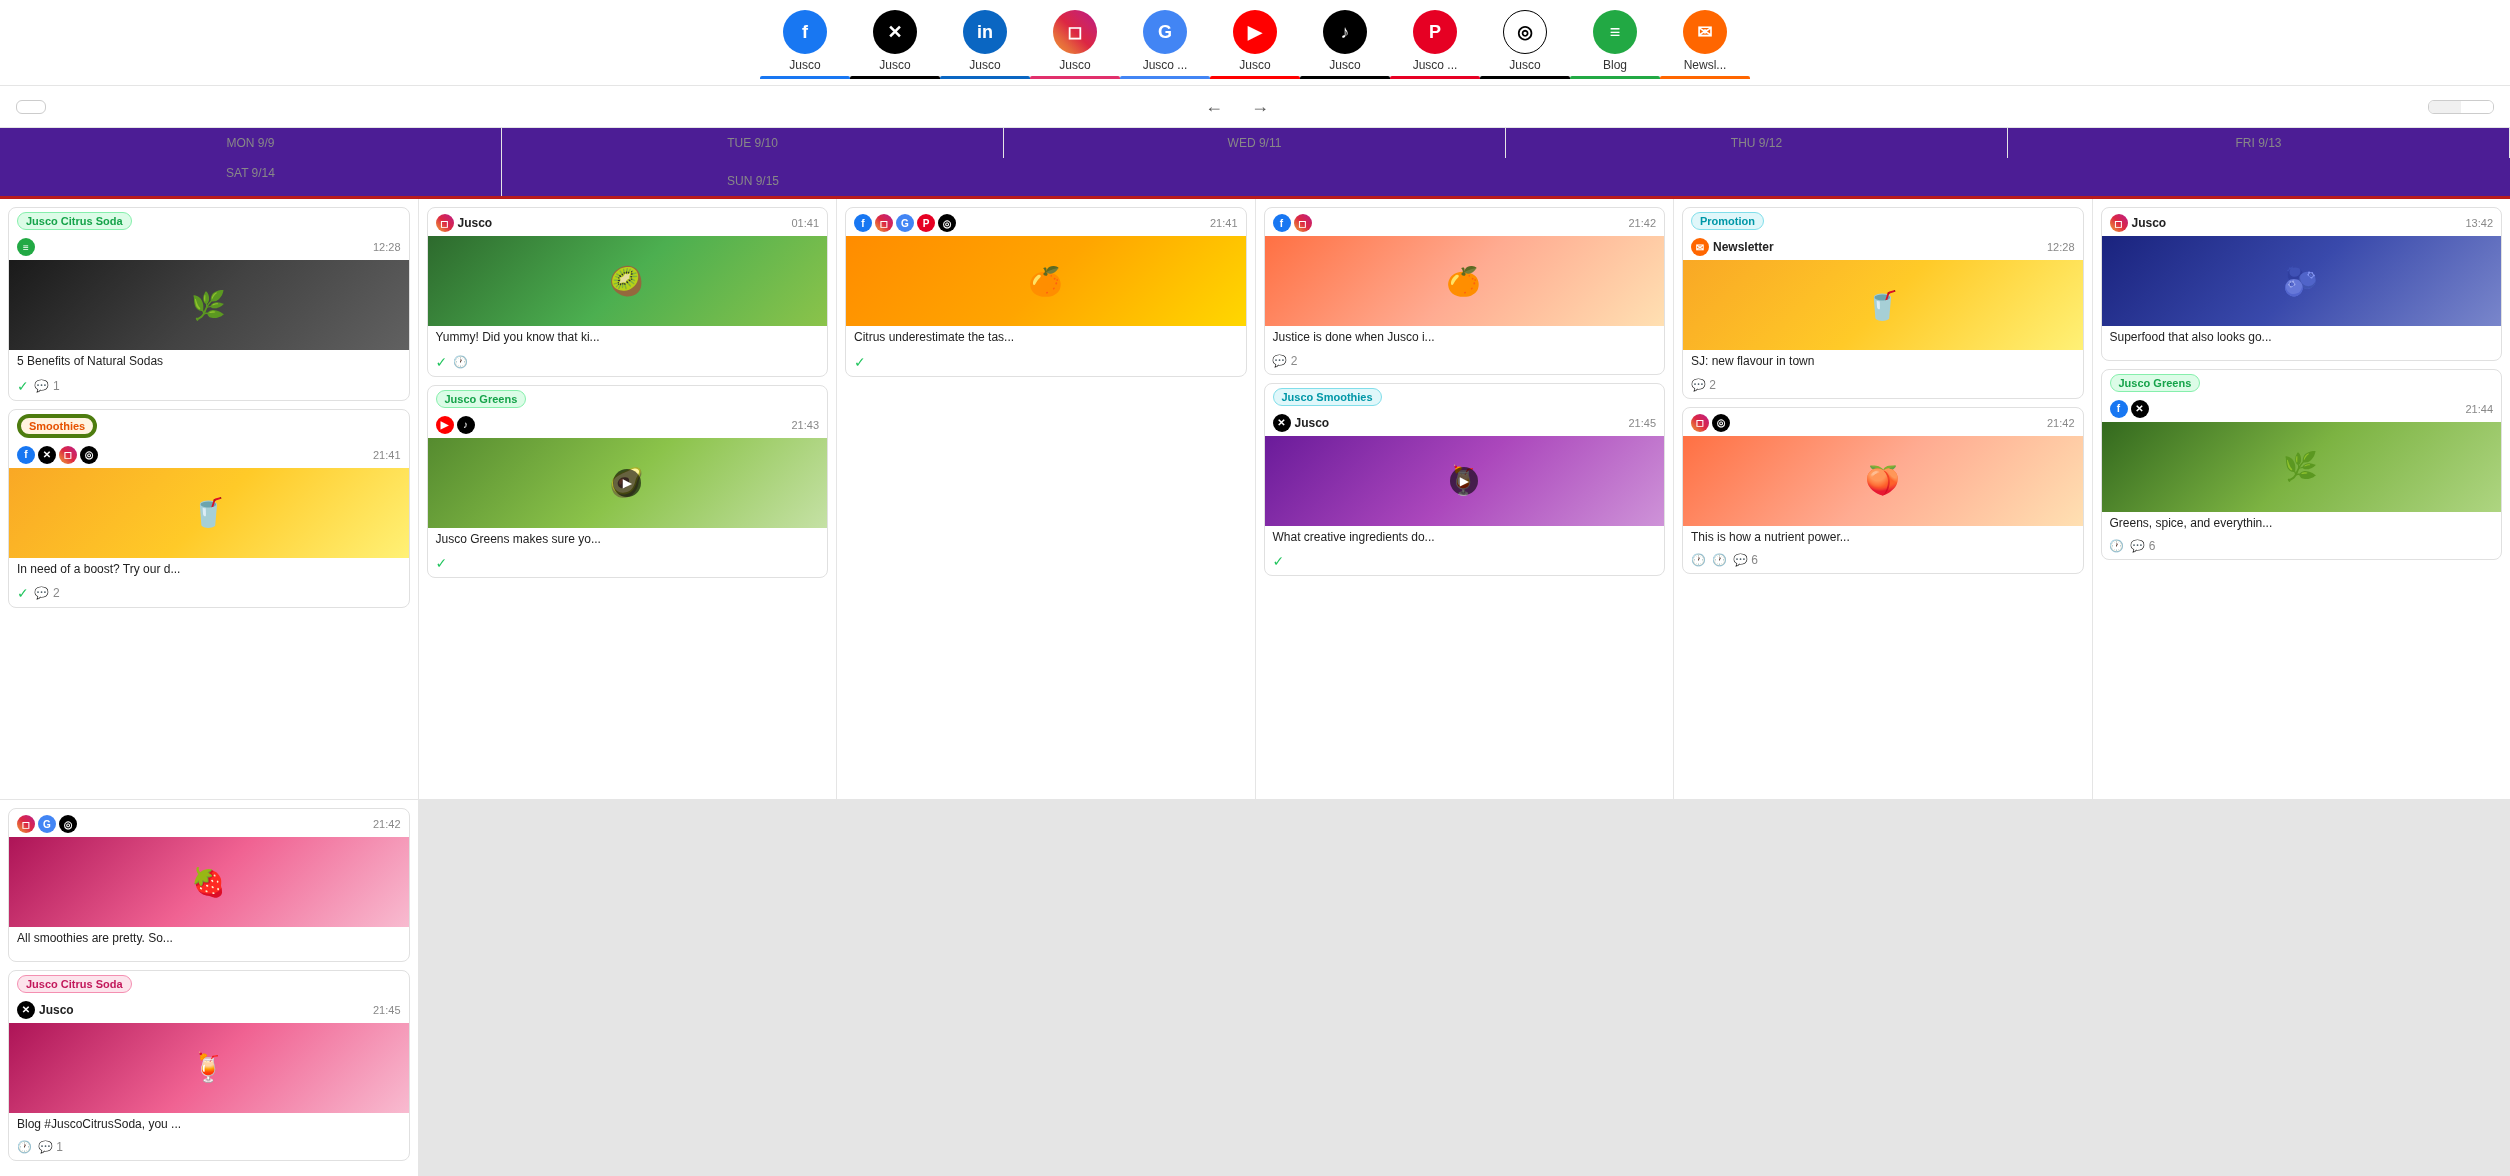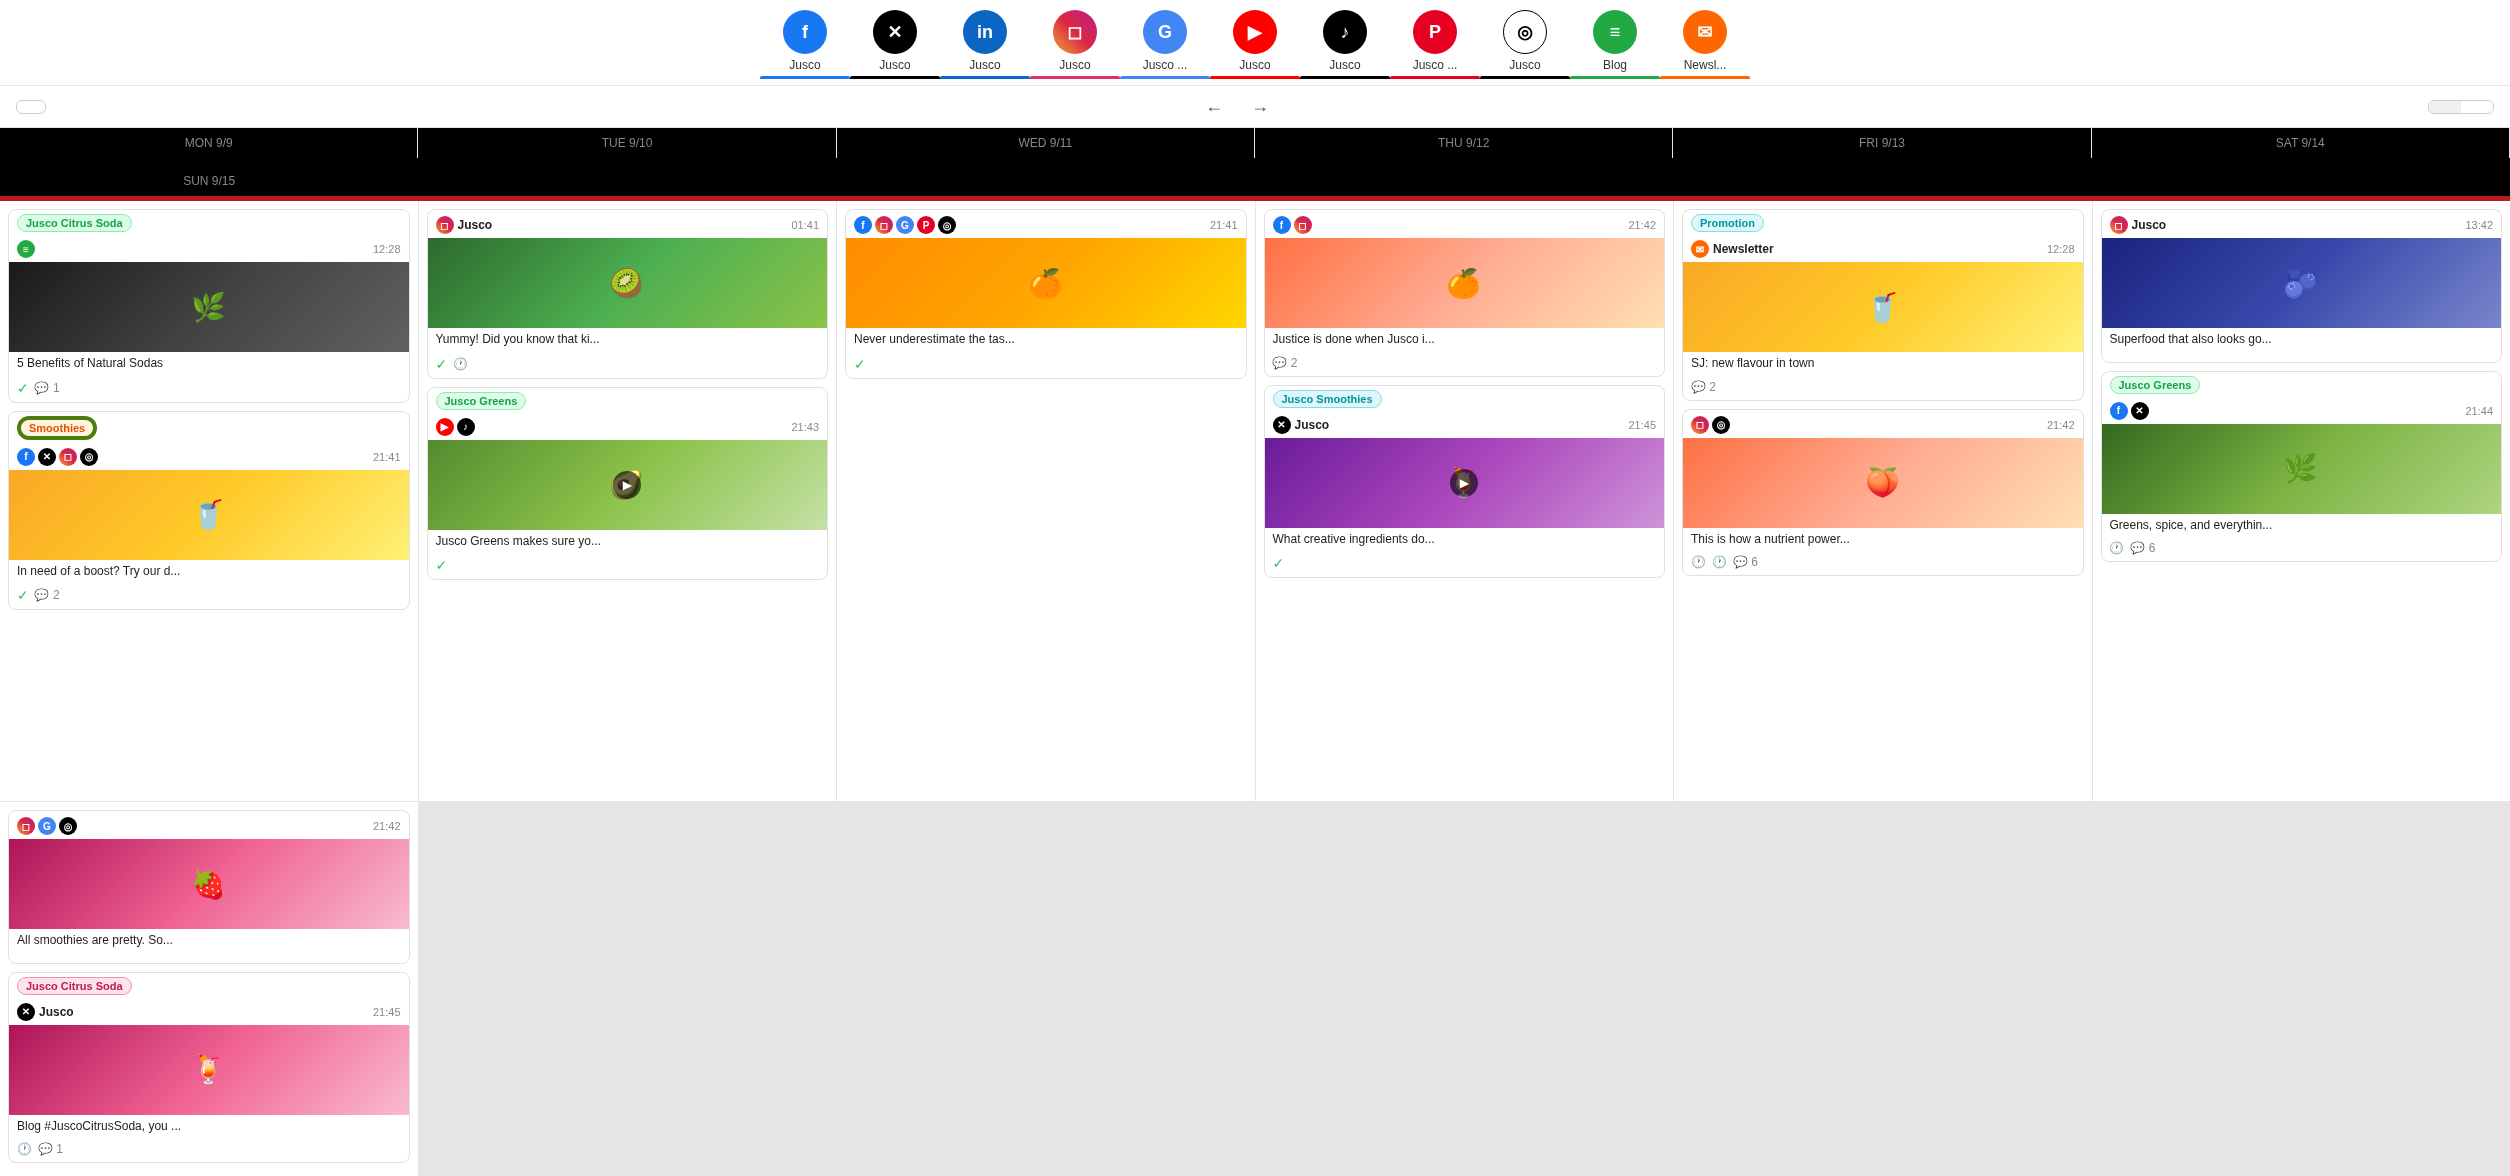--- a/index.html
+++ b/index.html
@@ -92,23 +92,23 @@
       border: none;
     }
     .view-btn.active {
       background: #f0f0f0;
       font-weight: 500;
     }
 
     
     .day-headers {
       display: grid;
-      grid-template-columns: repeat(6, 1fr);
-      border-bottom: 5px solid #b91c1c;
-      background: #000000;
+      grid-template-columns: repeat(5, 1fr);
+      border-bottom: 3px solid #b91c1c;
+      background: #4c1d95;
     }
     .day-header {
       text-align: center;
       padding: 8px 0;
       font-size: 12px;
       color: #888;
       border-right: 1px solid #e5e5e5;
     }
     .day-header:last-child { border-right: none; margin-top: 8px; }
 
@@ -405,21 +405,21 @@
             <span class="si si-go" style="background:#4285f4;color:#fff;font-weight:bold;font-size:10px;width:18px;height:18px;border-radius:50%;display:inline-flex;align-items:center;justify-content:center;">G</span>
             <span class="si si-pt" style="background:#e60023;color:#fff;font-weight:bold;font-size:10px;width:18px;height:18px;border-radius:50%;display:inline-flex;align-items:center;justify-content:center;">P</span>
             <span class="si si-th" style="background:#000;color:#fff;font-weight:bold;font-size:10px;width:18px;height:18px;border-radius:50%;display:inline-flex;align-items:center;justify-content:center;">◎</span>
           </div>
       <span class="card-time">21:41</span>
     </div>
     <div class="card-img-placeholder img-orange" style="position:relative;">
     <span style="font-size:28px;">🍊</span>
 
   </div>
-    <div class="card-text">Never underestimate the tas...</div>
+    <div class="card-text">Citrus underestimate the tas...</div>
     <div class="card-footer">
           <span class="check-icon">✓</span>
         </div>
   </div>
     </div>
     <div class="day-col">
       <div class="post-card">
 
     <div class="card-header">
       <div style="display:flex;align-items:center;gap:3px;">

